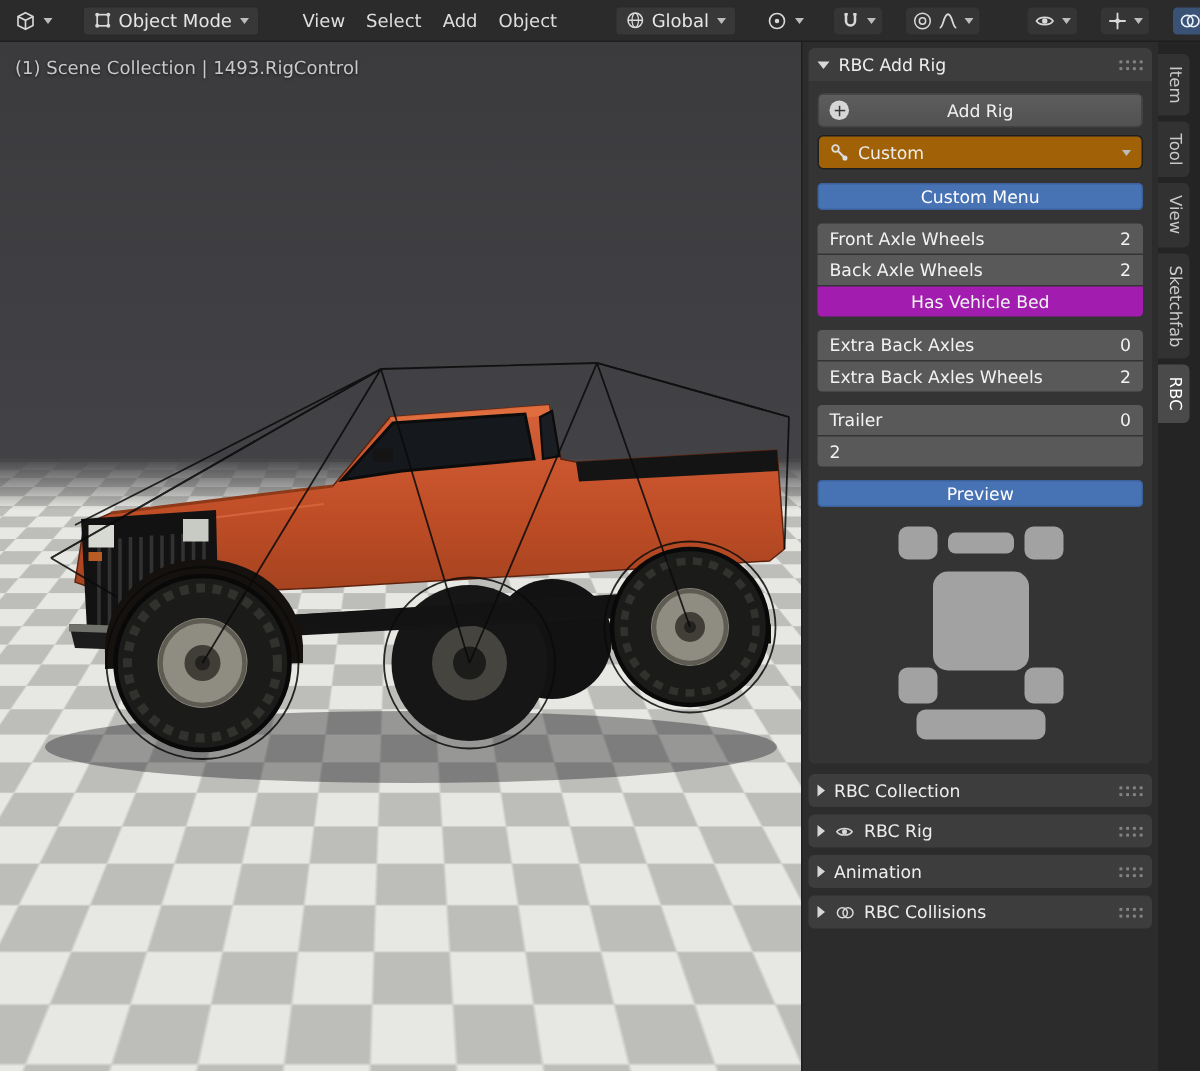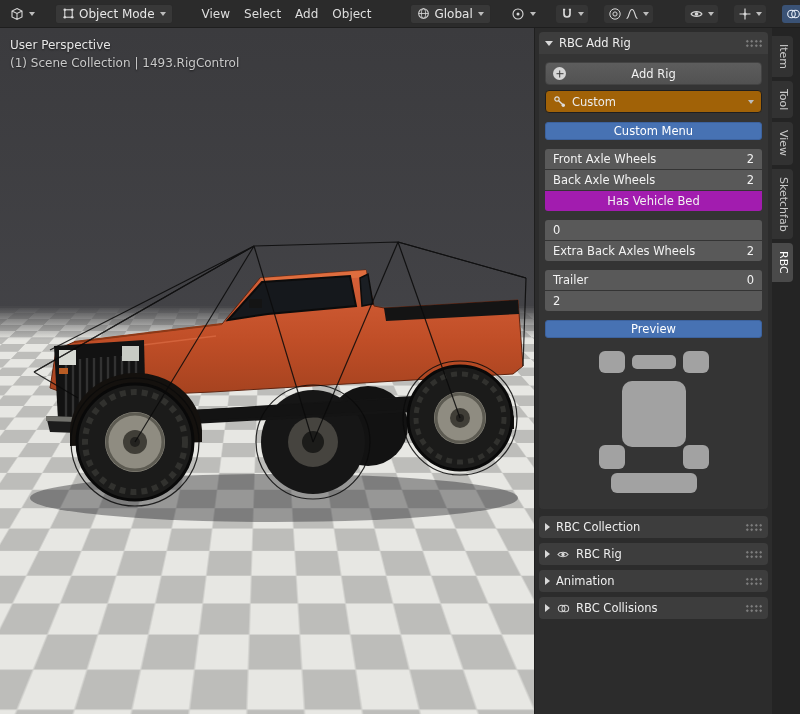--- a/index.html
+++ b/index.html
@@ -292,21 +292,20 @@
           <path d="M238 26 119 222M238 26 297 222M238 26 34 130M238 26 18 152"></path>
           <path d="M382 22 444 198M382 22 297 222M382 22 510 58"></path>
           <path d="M18 152 62 178M510 58 507 146"></path>
           <circle cx="119" cy="222" r="64"></circle>
           <circle cx="297" cy="222" r="57"></circle>
           <circle cx="444" cy="198" r="57"></circle>
         </g>
       </svg>
 
       <div class="vp-text">
-        <div>User Perspective</div>
         <div class="dim">(1) Scene Collection | 1493.RigControl</div>
       </div>
     </div>
 
     <aside class="sidebar">
 
       <section class="panel">
         <div class="phead">
           <span class="tri-down"></span>
           <span class="ptitle">RBC Add Rig</span>
@@ -340,20 +339,21 @@
               <span class="flabel">Back Axle Wheels</span>
               <span class="fval">2</span>
             </div>
             <div class="frow toggle">
               <span>Has Vehicle Bed</span>
             </div>
           </div>
 
           <div class="group">
             <div class="frow">
+              <span class="flabel">Extra Back Axles</span>
               <span class="fval">0</span>
             </div>
             <div class="frow">
               <span class="flabel">Extra Back Axles Wheels</span>
               <span class="fval">2</span>
             </div>
           </div>
 
           <div class="group">
             <div class="frow">

